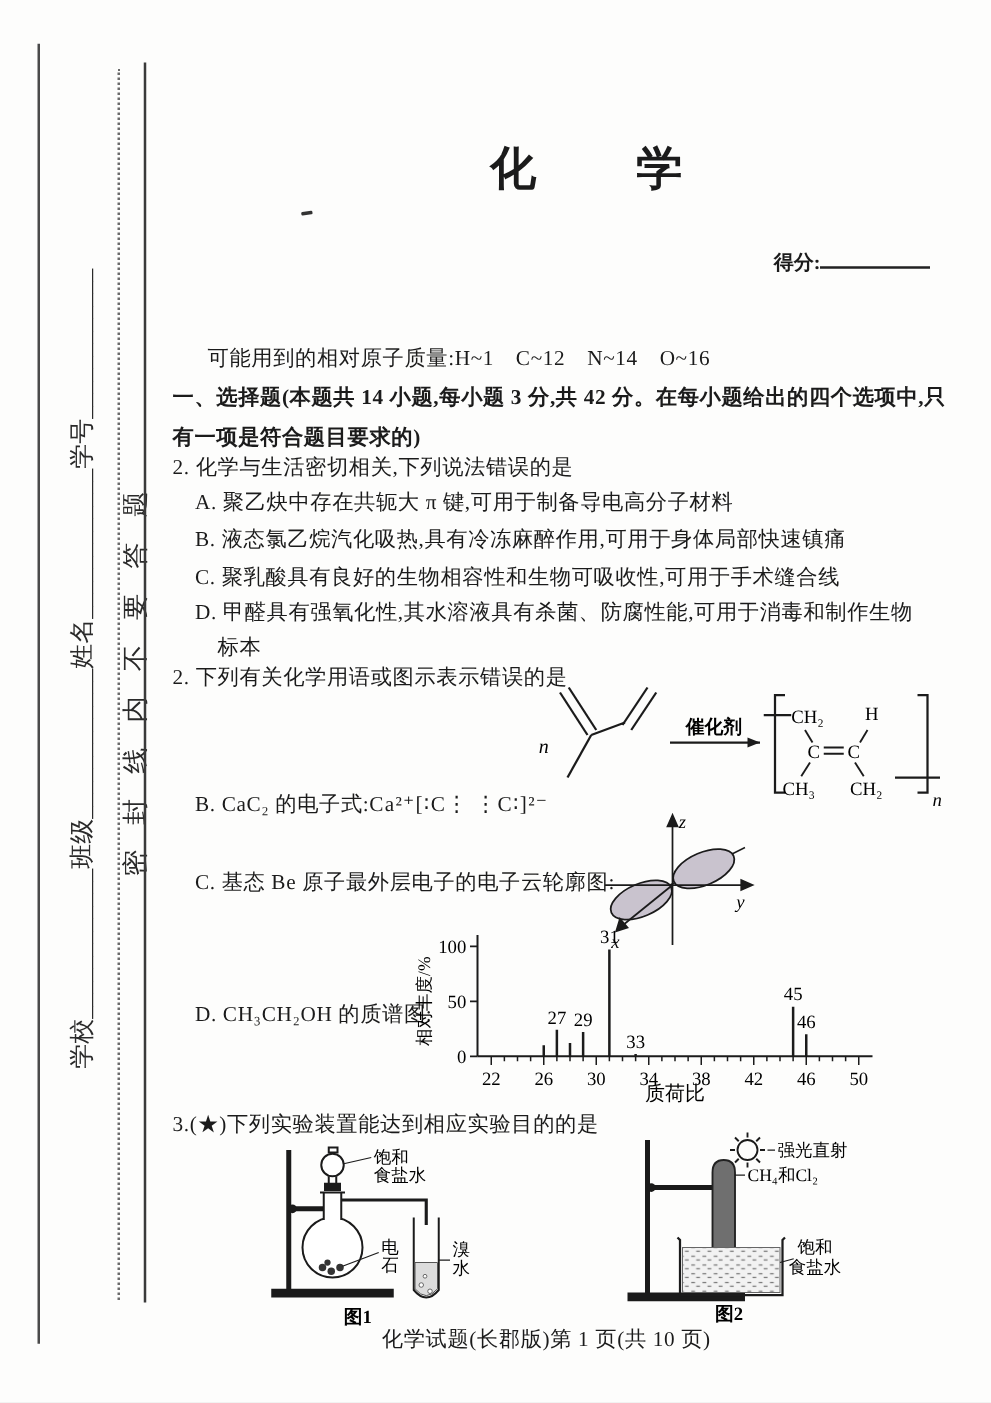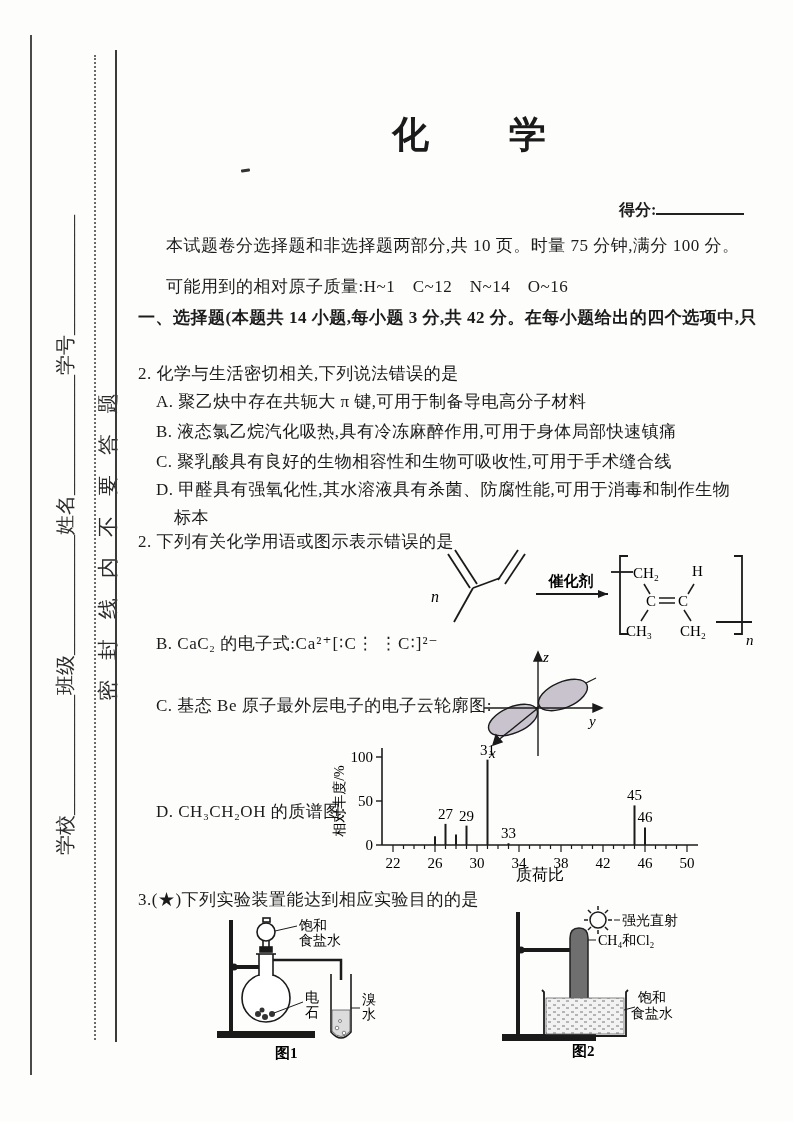--- a/index.html
+++ b/index.html
@@ -36,24 +36,24 @@
   <div class="abs rot sidebar-outer" style="left:-284px; top:521px; width:700px; height:28px;">学校____________班级____________姓名____________学号____________</div>
   <div class="dotted-line" style="left:94px; top:55px; height:985px;"></div>
   <div class="abs rot sidebar-inner" style="left:-68px; top:524px; width:350px; height:26px;">密封线内不要答题</div>
   <div class="edge-line" style="left:115px; top:50px; width:2px; height:992px; background:#3a3a3a;"></div>
 
   <div class="abs subject" style="left:392px; top:110px;">化　　学</div>
   <div class="stray" style="left:241px; top:169px; transform:rotate(-8deg);"></div>
 
   <div class="abs score" style="left:619px; top:197px;"><span>得分:</span><span class="score-line"></span></div>
 
-  <div class="abs t17" style="left:166px; top:234px; width:620px;">本试题卷分选择题和非选择题两部分,共 10 页。时量 75 分钟,满分 100 分。</div>
   <div class="abs t17" style="left:166px; top:275px; width:620px;">可能用到的相对原子质量:H~1　C~12　N~14　O~16</div>
 
   <div class="abs t17" style="left:138px; top:306px; width:640px;"><span class="bold">一、选择题</span><span class="bold">(本题共 14 小题,每小题 3 分,共 42 分。在每小题给出的四个选项中,只</span></div>
+  <div class="abs t17 bold" style="left:138px; top:338px;">有一项是符合题目要求的)</div>
 
   <div class="abs t17" style="left:138px; top:362px;">2. 化学与生活密切相关,下列说法错误的是</div>
   <div class="abs t17" style="left:156px; top:390px;">A. 聚乙炔中存在共轭大 π 键,可用于制备导电高分子材料</div>
   <div class="abs t17" style="left:156px; top:420px;">B. 液态氯乙烷汽化吸热,具有冷冻麻醉作用,可用于身体局部快速镇痛</div>
   <div class="abs t17" style="left:156px; top:450px;">C. 聚乳酸具有良好的生物相容性和生物可吸收性,可用于手术缝合线</div>
   <div class="abs t17" style="left:156px; top:478px;">D. 甲醛具有强氧化性,其水溶液具有杀菌、防腐性能,可用于消毒和制作生物</div>
   <div class="abs t17" style="left:174px; top:506px;">标本</div>
 
   <div class="abs t17" style="left:138px; top:530px;">2. 下列有关化学用语或图示表示错误的是</div>
 
@@ -278,13 +278,14 @@
     </g>
     <g font-size="14">
       <text x="124" y="27">强光直射</text>
       <text x="100" y="47">CH₄和Cl₂</text>
       <text x="140" y="104">饱和</text>
       <text x="133" y="120">食盐水</text>
     </g>
     <text x="74" y="158" font-size="15" class="cap">图2</text>
   </svg>
 
+  <div class="abs t17" style="left:237px; top:1060px; width:400px; text-align:center;">化学试题(长郡版)第  1  页(共 10 页)</div>
 </div>
 
 </body></html>

